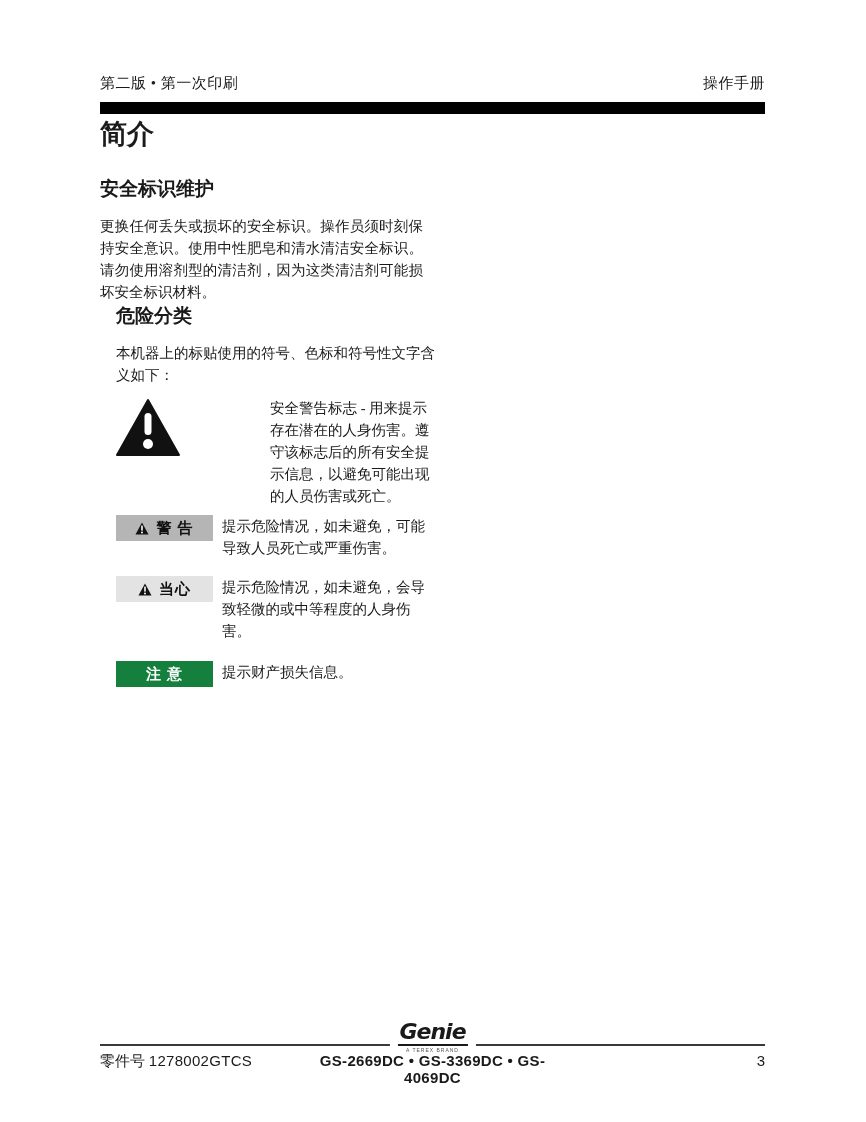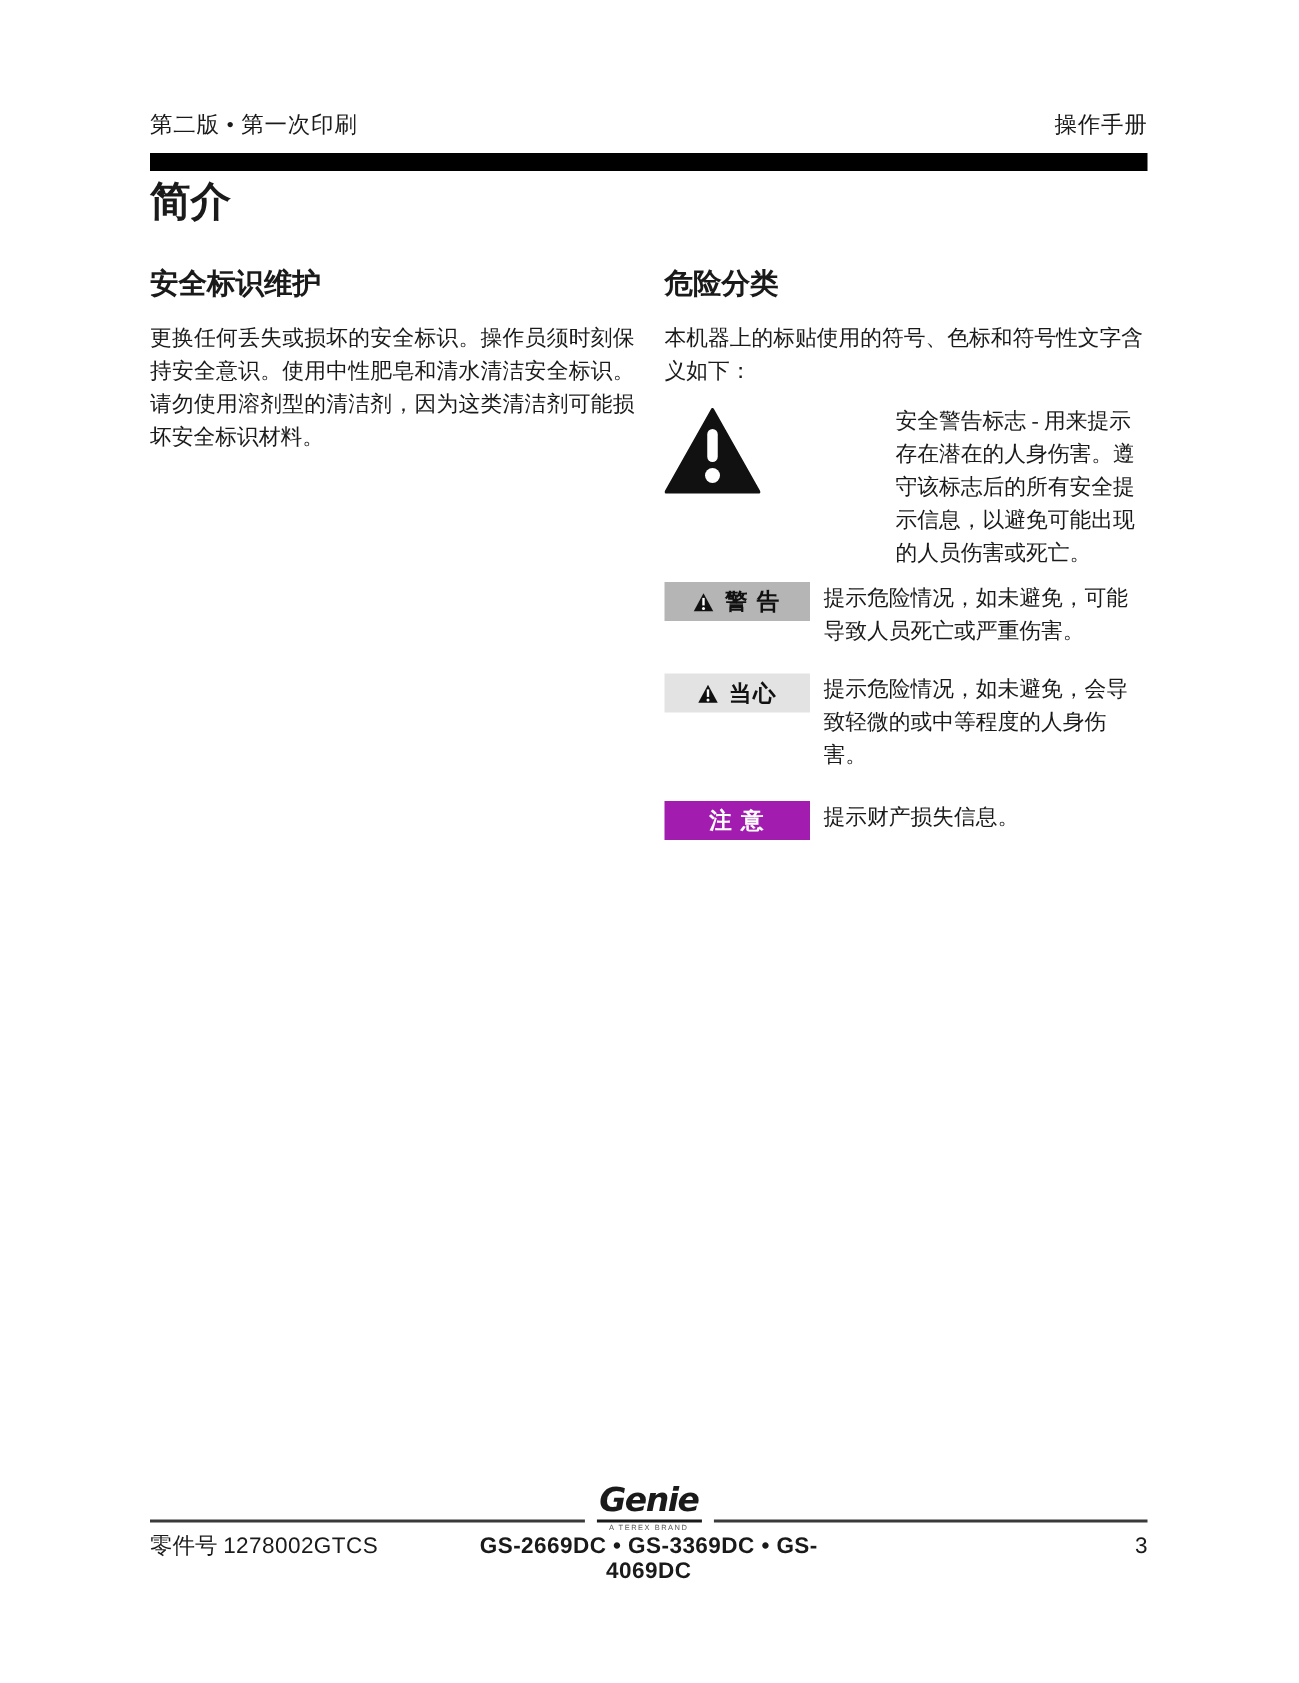--- a/index.html
+++ b/index.html
@@ -7,39 +7,39 @@
   body { font-family:"Liberation Serif","DejaVu Serif",serif; color:#1a1a1a; }
   .page { position:relative; width:866px; height:1122px; background:#ffffff; overflow:hidden; }
   .content { position:absolute; left:100px; width:665px; }
 
   
   .header { top:74px; display:flex; justify-content:space-between; font-size:15px; letter-spacing:0.5px; }
   .black-bar { top:102px; height:12px; background:#000000; }
   .page-title { top:116px; text-align:left; font-family:"Liberation Sans","DejaVu Sans",sans-serif; font-weight:bold; font-size:27px; }
 
   
-  .columns { top:176px; display:flex; }
+  .columns { top:176px; display:flex;flex-direction:column; }
   .col-left { width:343px; padding-right:20px; }
-  .col-right { width:322px; }
+  .col-right { width:322px;margin-left:16px; }
   h2.sec { font-family:"Liberation Sans","DejaVu Sans",sans-serif; font-weight:bold; font-size:19px; margin-bottom:13px; }
   .body-text { font-size:14.5px; line-height:22px; text-align:justify; }
   .intro { font-size:14.5px; line-height:22px; margin-bottom:11px; }
 
   
   .alert-row { display:flex; align-items:flex-start; margin-bottom:17px; }
   .label-cell { width:97px; min-width:97px; margin-right:9px; }
   .alert-label { height:26px; display:flex; align-items:center; justify-content:center; gap:7px;
                  font-family:"Liberation Sans","DejaVu Sans",sans-serif; font-weight:bold; font-size:15px; letter-spacing:1px; }
   .alert-desc { font-size:14.5px; line-height:22px; flex:1; }
   .big-tri { display:block; margin-top:2px; }
   .row-0 { margin-bottom:8px;gap:48px; }
   .row-3 .alert-desc { padding-bottom:2px; }
 
   
-  .footer { top:989px; height:70px; }
+  .footer { top:1020px; height:70px; }
   .footer-rule { position:absolute; top:24px; left:0; right:0; height:2px; background:#3a3a3a; }
   .genie-logo { position:absolute; left:50%; transform:translateX(-50%); top:0; background:#ffffff; padding:0 8px; text-align:center; z-index:2; }
   .genie-word { font-family:"DejaVu Sans","Liberation Sans",sans-serif; font-weight:bold; font-style:italic; font-size:22px; letter-spacing:-1px; line-height:24px; border-bottom:2px solid #1a1a1a; padding:0 2px 0 2px; }
   .genie-sub { font-family:"Liberation Sans","DejaVu Sans",sans-serif; font-size:5px; letter-spacing:1px; color:#555; margin-top:1px; }
   .footer-row { position:absolute; top:32px; left:0; right:0; display:flex; align-items:baseline; font-size:15px; }
   .part-cell { width:215px; }
   .part-number { font-family:"Liberation Sans","DejaVu Sans",sans-serif; font-weight:normal; letter-spacing:0.3px; }
   .models-cell { flex:1; text-align:center; font-family:"Liberation Sans","DejaVu Sans",sans-serif; font-weight:bold; letter-spacing:0.3px; }
   .pageno-cell { width:215px; text-align:right; font-family:"Liberation Sans","DejaVu Sans",sans-serif; }
 </style>
@@ -103,21 +103,21 @@
               <circle cx="7" cy="10.6" r="1" fill="#ffffff"></circle>
             </svg>
             <span style="color: rgb(17, 17, 17);">当心</span>
           </div>
         </div>
         <div class="alert-desc">提示危险情况，如未避免，会导致轻微的或中等程度的人身伤害。</div>
       </div>
 
       <div class="alert-row">
         <div class="label-cell">
-          <div class="alert-label" style="background: #a21caf;">
+          <div class="alert-label" style="background: #15803d;">
             <span style="color: rgb(255, 255, 255);">注 意</span>
           </div>
         </div>
         <div class="alert-desc">提示财产损失信息。</div>
       </div>
 
     </div>
   </div>
 
   <div class="content footer">

